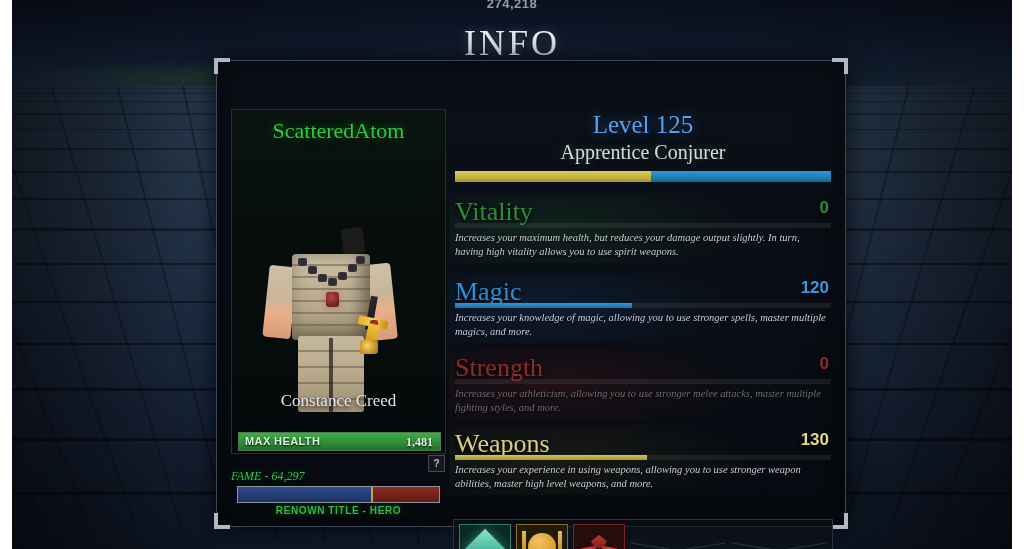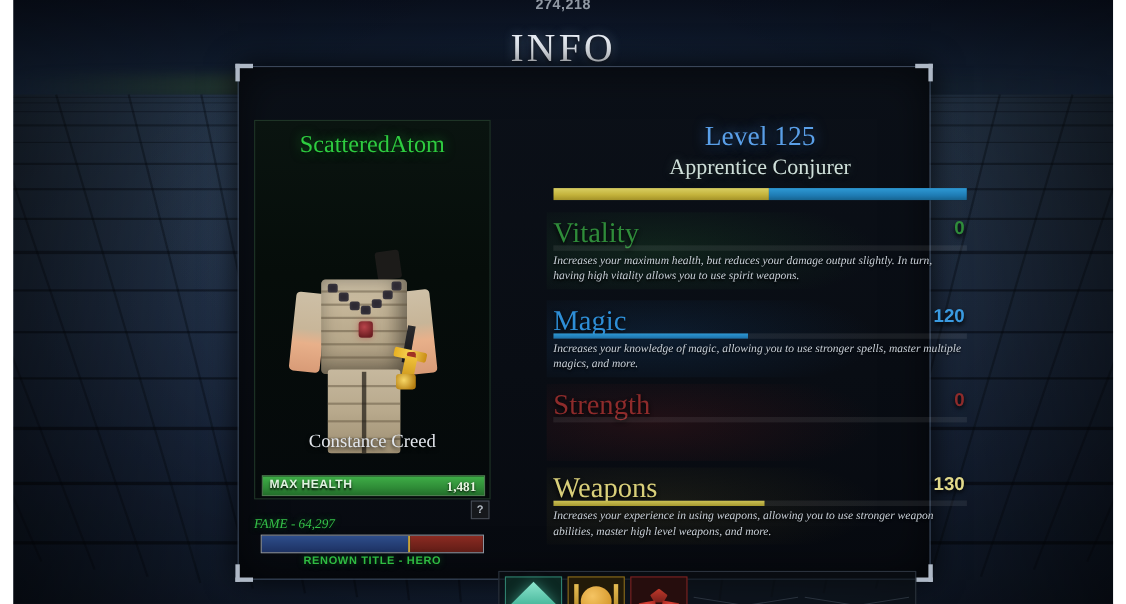--- a/index.html
+++ b/index.html
@@ -275,21 +275,21 @@
   #fame-blue { height:100%; background:linear-gradient(180deg,#2e4e8c,#1d3162); }
   #fame-mark { width:2px; height:100%; background:#c8a23a; }
   #fame-red  { flex:1; height:100%; background:linear-gradient(180deg,#8c2b22,#601c16); }
   #renown-label {
     position:absolute; left:0; top:46px; width:100%; text-align:center;
     font-family:"Liberation Sans", sans-serif; font-size:10px; font-weight:700;
     letter-spacing:.6px; color:#2fbb43; text-shadow:0 0 6px rgba(40,180,60,.5),0 1px 2px #000;
   }
 
   
-  #right-col { position:absolute; left:236px; top:48px; width:380px; height:404px;margin-left:48px; }
+  #right-col { position:absolute; left:236px; top:48px; width:380px; height:404px; }
   #level-text {
     position:absolute; left:0; top:2px; width:100%; text-align:center;
     font-family:"Liberation Serif", serif; font-size:25px;
     color:#5a9fe8; text-shadow:0 0 12px rgba(70,140,230,.65), 0 2px 4px #000;
   }
   #class-text {
     position:absolute; left:0; top:32px; width:100%; text-align:center;
     font-family:"Liberation Serif", serif; font-size:20px;
     color:#cfe0da; text-shadow:0 0 9px rgba(160,200,190,.35), 0 2px 4px #000;
   }
@@ -568,20 +568,21 @@
 
       <div class="stat strength">
         <div class="glow"></div>
         <div class="stat-head">
           <div class="stat-name">Strength</div>
           <div class="stat-value">0</div>
         </div>
         <div class="stat-bar">
           <div class="stat-fill" style="width: 0%;"></div>
         </div>
+        <div class="stat-desc">Increases your athleticism, allowing you to use stronger melee attacks, master multiple fighting styles, and more.</div>
       </div>
 
       <div class="stat weapons">
         <div class="glow"></div>
         <div class="stat-head">
           <div class="stat-name">Weapons</div>
           <div class="stat-value">130</div>
         </div>
         <div class="stat-bar">
           <div class="stat-fill" style="width: 51%;"></div>

